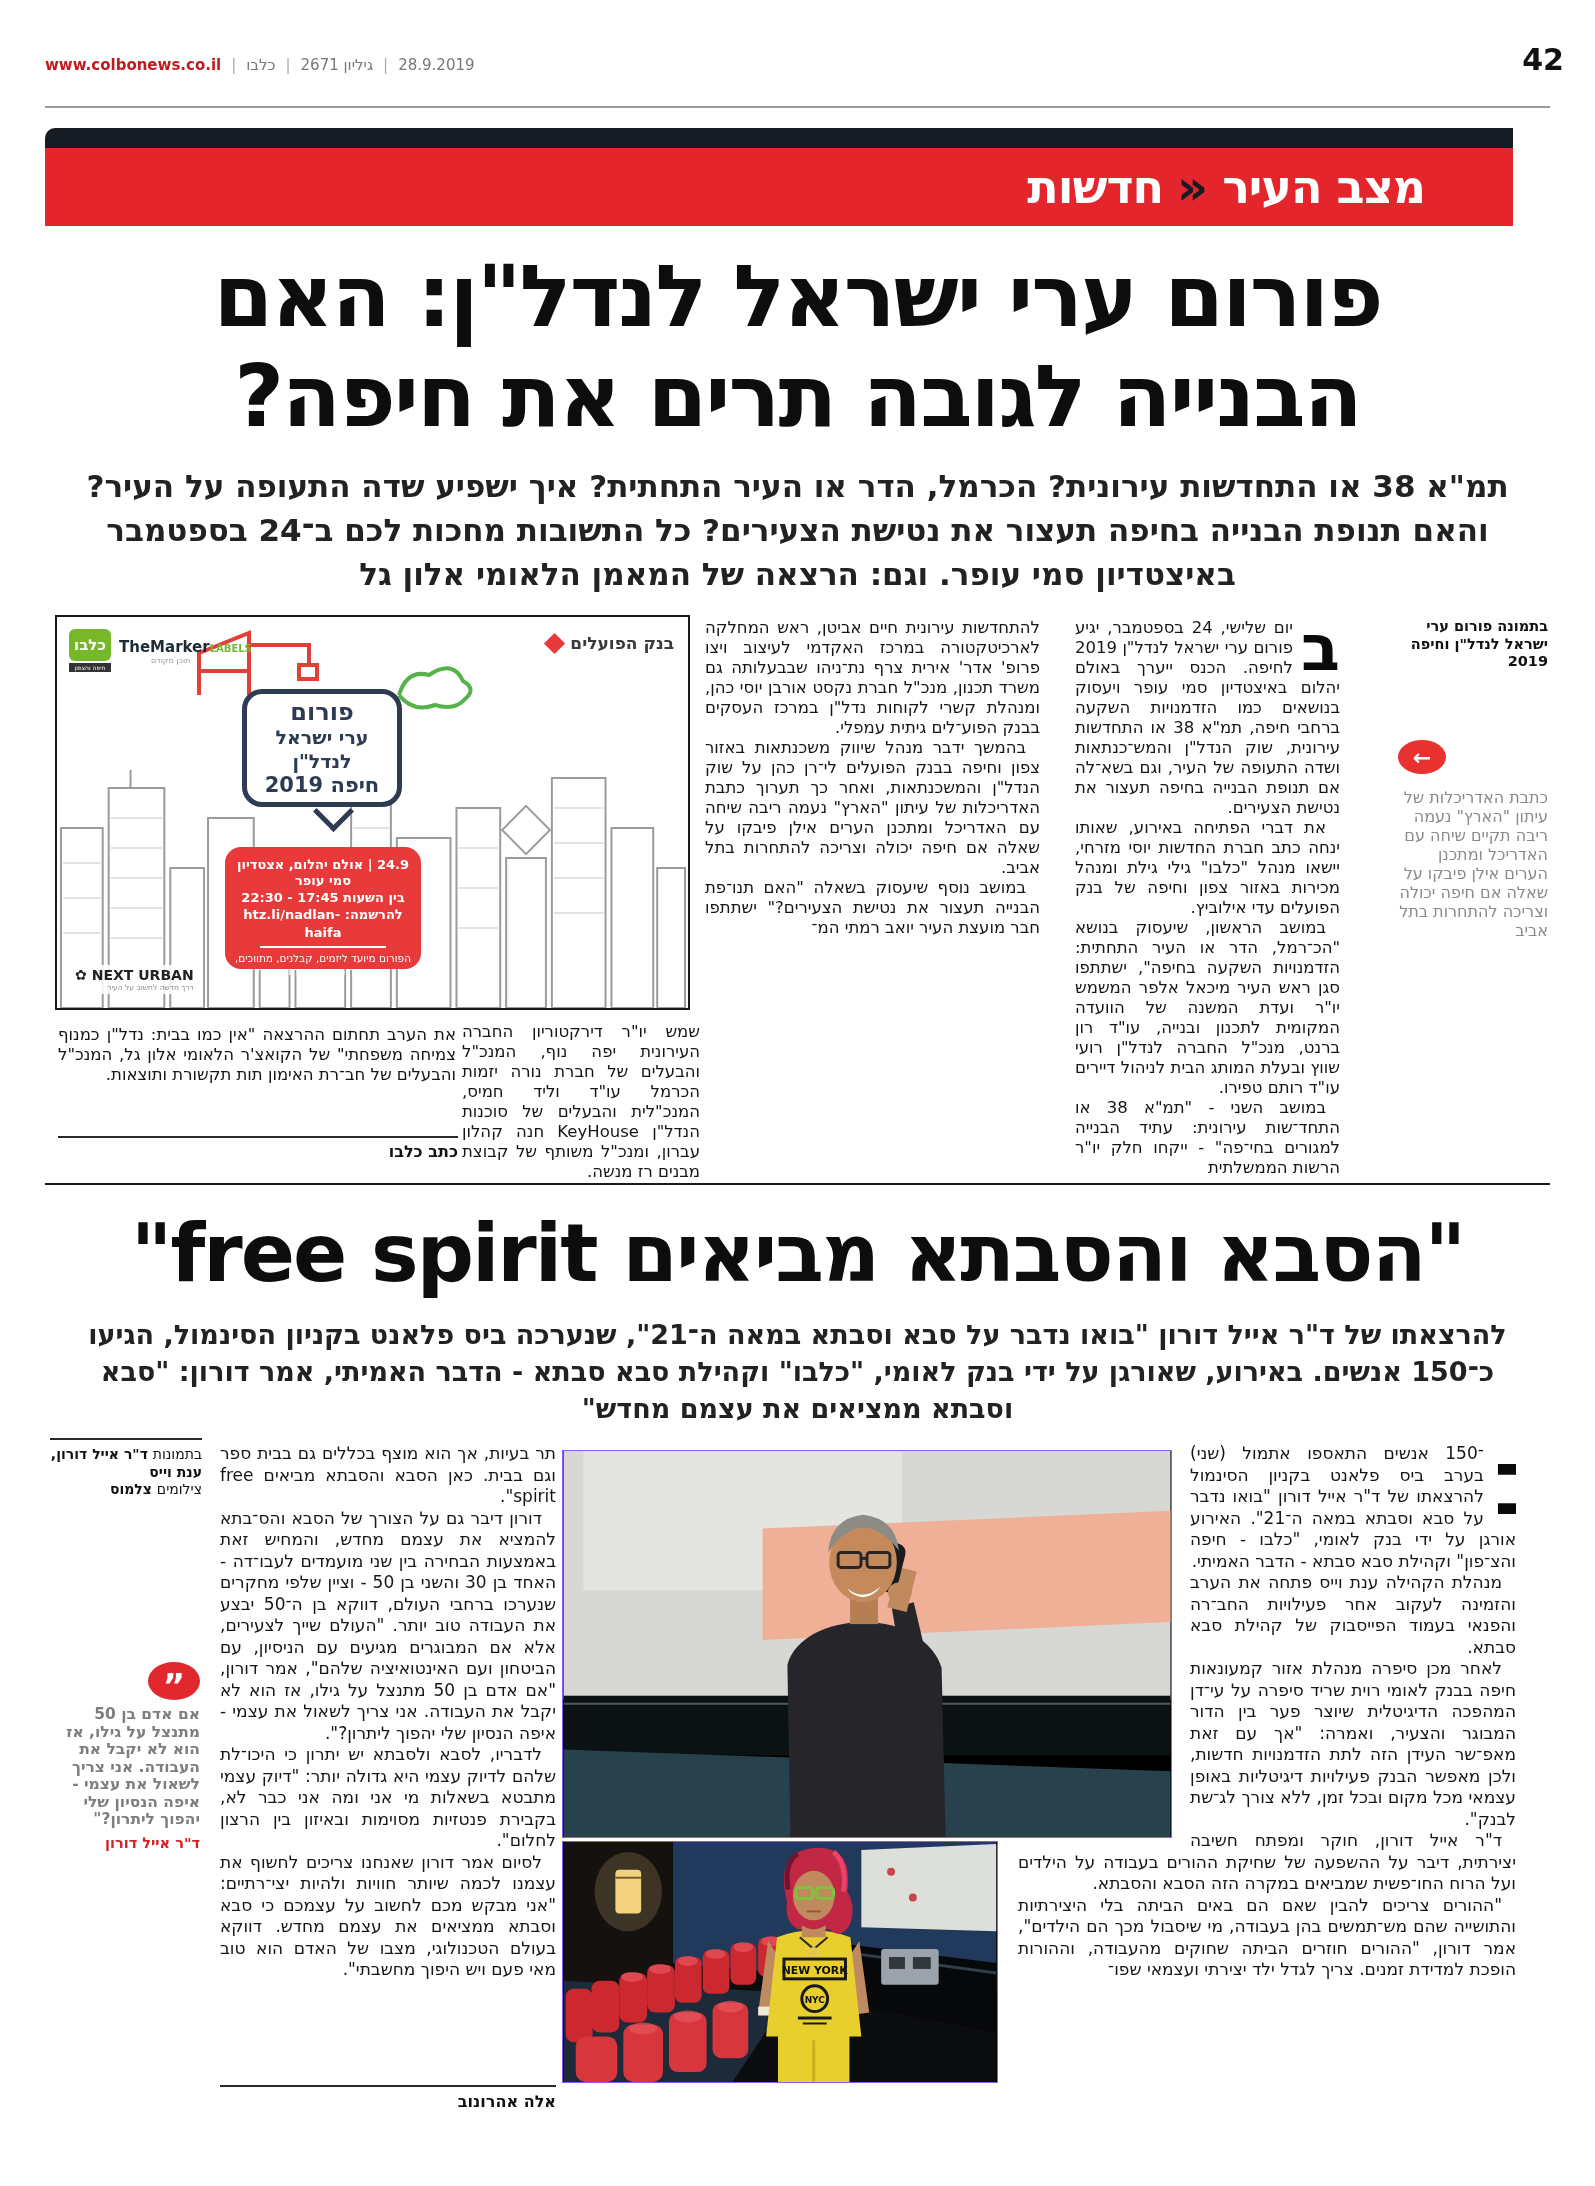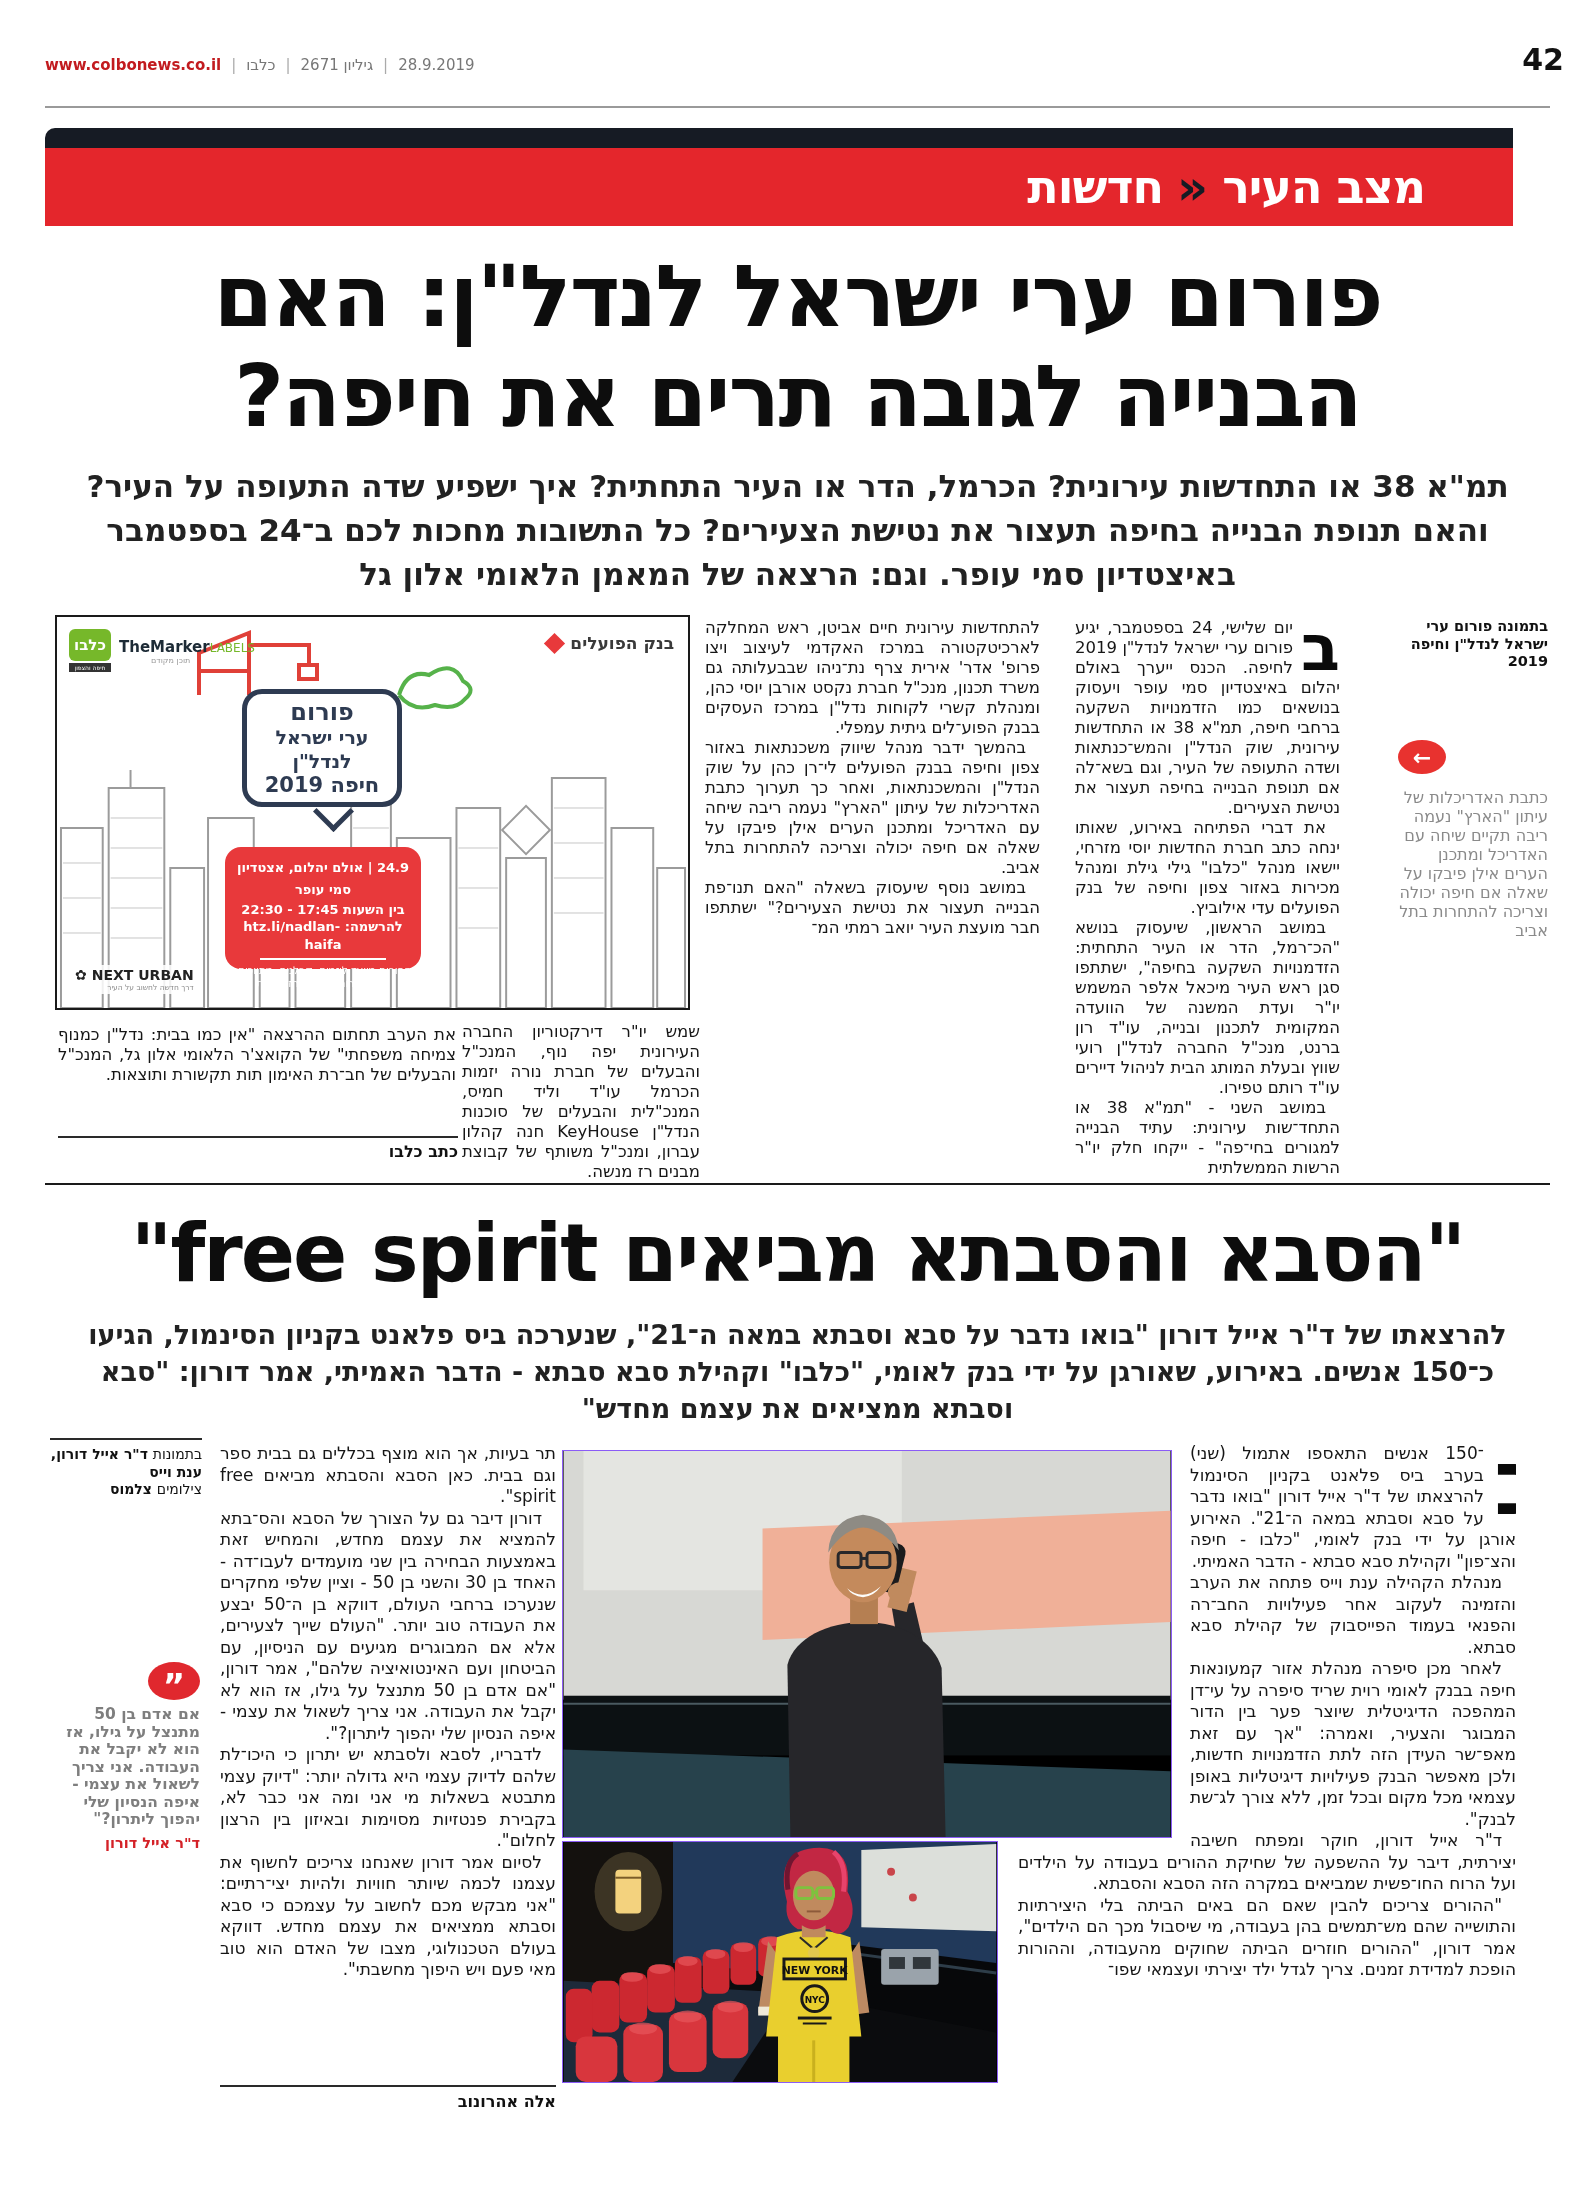--- a/index.html
+++ b/index.html
@@ -44,29 +44,29 @@
   .pq-attr{color:#d42127;font-weight:800;font-size:14.5px;text-align:right;margin-top:6px;}
   
   .poster{left:55px;top:615px;width:635px;height:395px;border:2px solid #1a1a1a;background:#fff;overflow:hidden;box-sizing:border-box;}
   .poster .bank{position:absolute;right:14px;top:16px;display:flex;align-items:center;gap:8px;font-size:17px;font-weight:600;color:#3a3a3a;}
   .poster .bank .diamond{width:15px;height:15px;background:#e8393b;transform:rotate(45deg);display:inline-block;}
   .poster .colbo{position:absolute;left:12px;top:12px;width:42px;text-align:center;}
   .poster .colbo .box{background:#76b82a;color:#fff;font-weight:800;font-size:15px;border-radius:6px;padding:7px 0;}
   .poster .colbo .strip{background:#333;color:#fff;font-size:6px;margin-top:2px;padding:1px 0;}
   .poster .tm{position:absolute;left:62px;top:20px;direction:ltr;text-align:left;}
   .poster .tm .a{font-weight:800;color:#1d2b36;font-size:15px;}
-  .poster .tm .b{font-weight:400;color:#76b82a;font-size:12px;}
+  .poster .tm .b{font-weight:700;color:#76b82a;font-size:10px;}
   .poster .tm .c{font-size:8px;color:#999;padding-left:32px;}
   .poster .bubble{position:absolute;left:185px;top:72px;width:150px;height:108px;border:5px solid #2e3b52;border-radius:20px;background:#fff;display:flex;flex-direction:column;align-items:center;justify-content:center;color:#2e3b52;font-weight:800;text-align:center;z-index:3;}
   .poster .bubble .l1{font-size:24px;line-height:26px;}
   .poster .bubble .l2{font-size:19px;line-height:24px;}
   .poster .bubble .l3{font-size:21px;line-height:24px;}
   .poster .tail{position:absolute;left:262px;top:180px;width:24px;height:24px;background:#fff;border-left:5px solid #2e3b52;border-bottom:5px solid #2e3b52;transform:rotate(-45deg);z-index:2;}
   .poster .redbox{position:absolute;left:168px;top:230px;width:196px;height:122px;background:#e8393b;border-radius:16px;color:#fff;text-align:center;padding:10px 8px;box-sizing:border-box;z-index:4;}
-  .poster .redbox .r1{font-size:13px;font-weight:800;line-height:22px;}
+  .poster .redbox .r1{font-size:13px;font-weight:800;line-height:16px;}
   .poster .redbox .r2{font-size:13px;font-weight:800;line-height:17px;}
   .poster .redbox .r3{font-size:13px;font-weight:800;line-height:18px;}
   .poster .redbox .rd{width:70%;height:1.5px;background:#fff;margin:4px auto;}
   .poster .redbox .r4{font-size:10.5px;line-height:13px;}
   .poster .nexturban{position:absolute;left:14px;bottom:14px;background:rgba(255,255,255,.85);padding:2px 4px;}
   .poster .nexturban .nu1{font-weight:800;font-size:14px;color:#222;direction:ltr;display:flex;align-items:center;gap:5px;}
   .poster .nexturban .nu2{font-size:7.5px;color:#8a8a8a;}
   .photo-frame{border:1px solid #8b5cf6;box-sizing:border-box;background:#000;}
 </style>
 </head>

